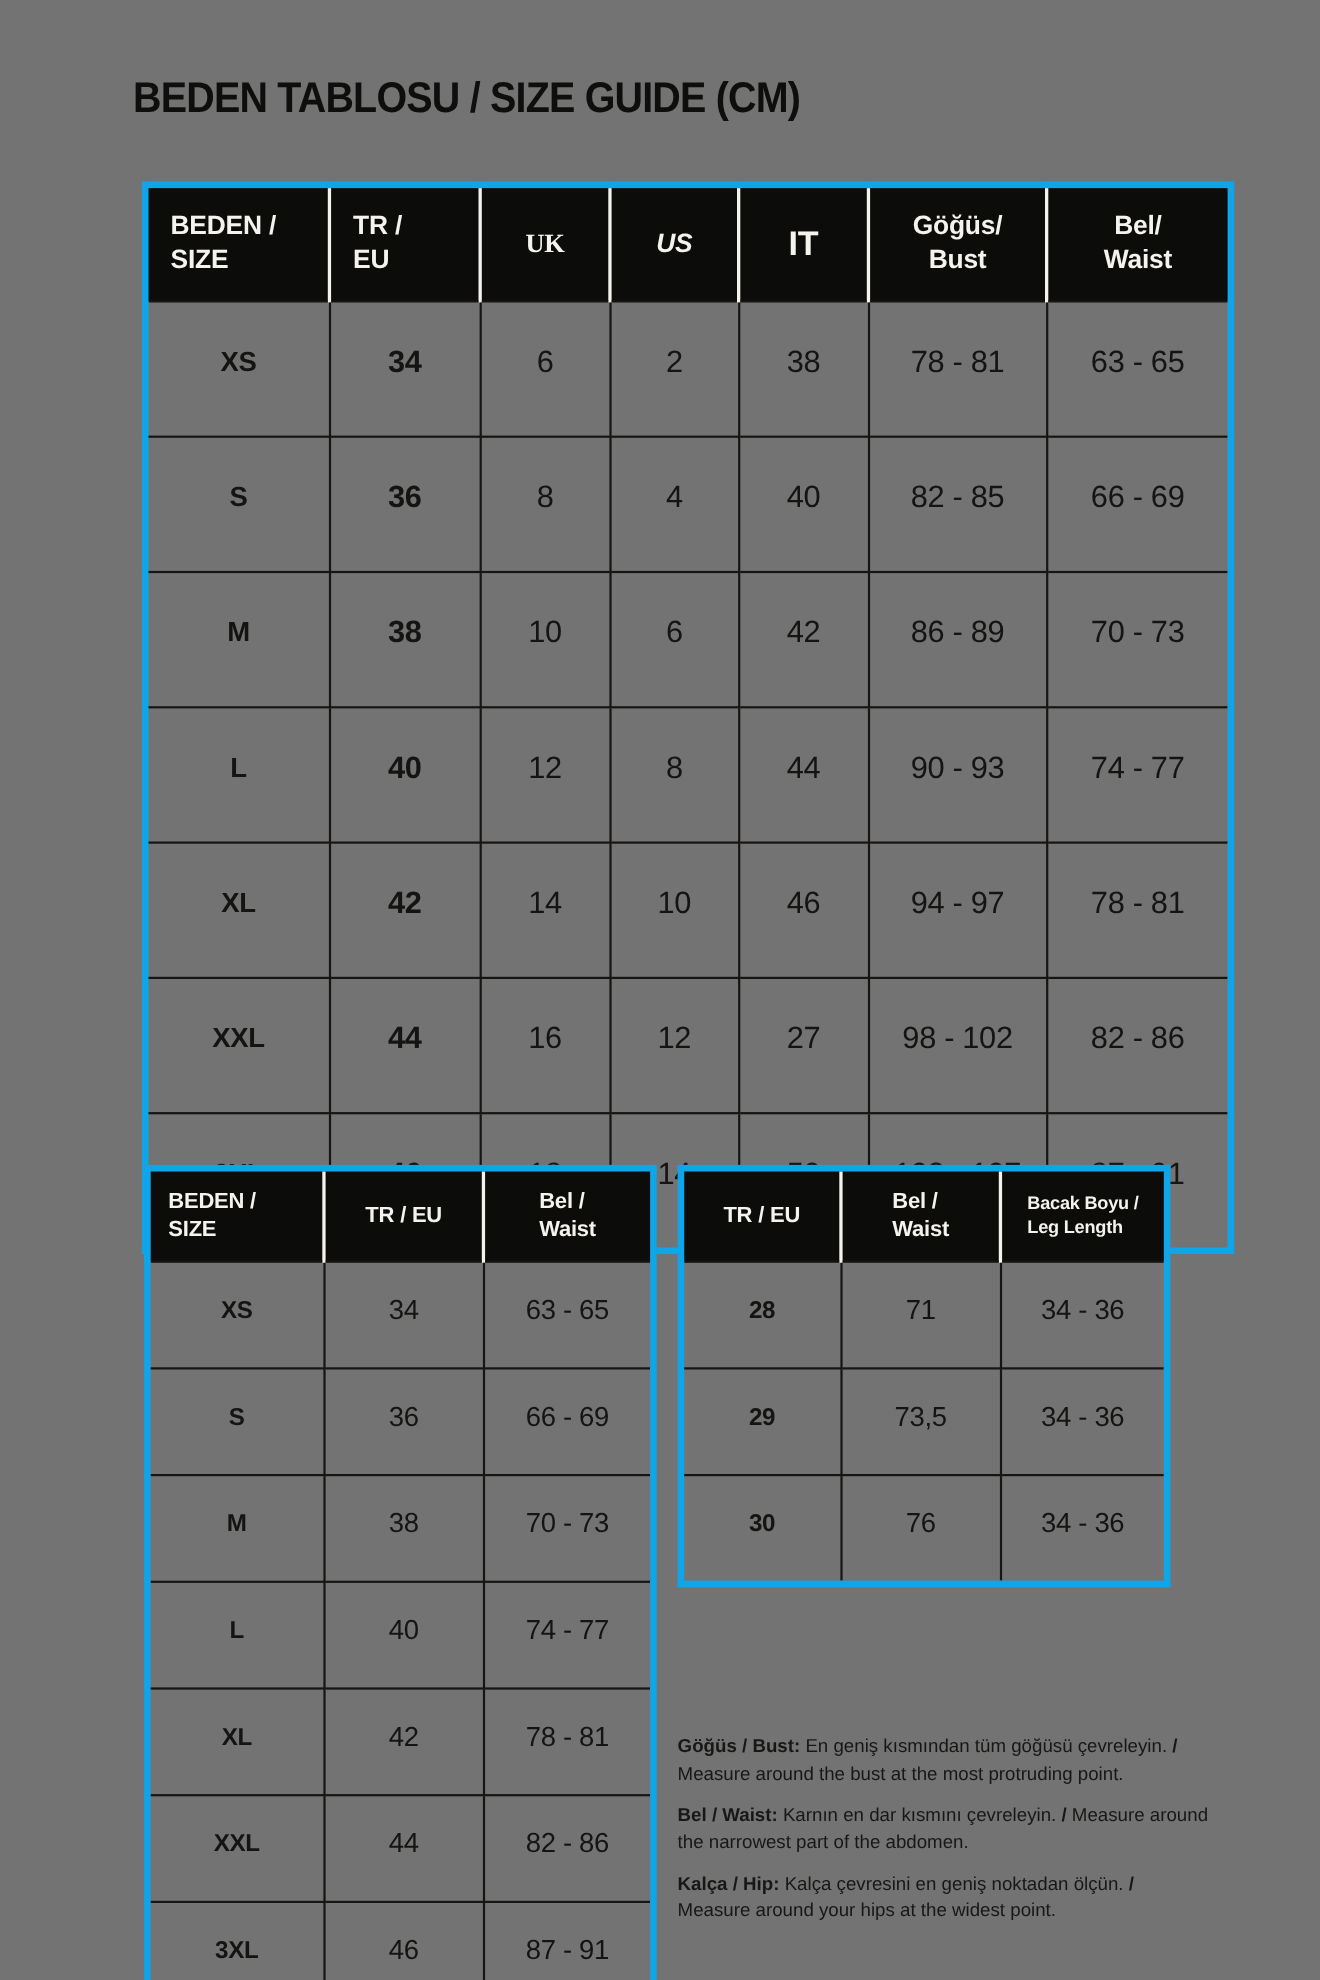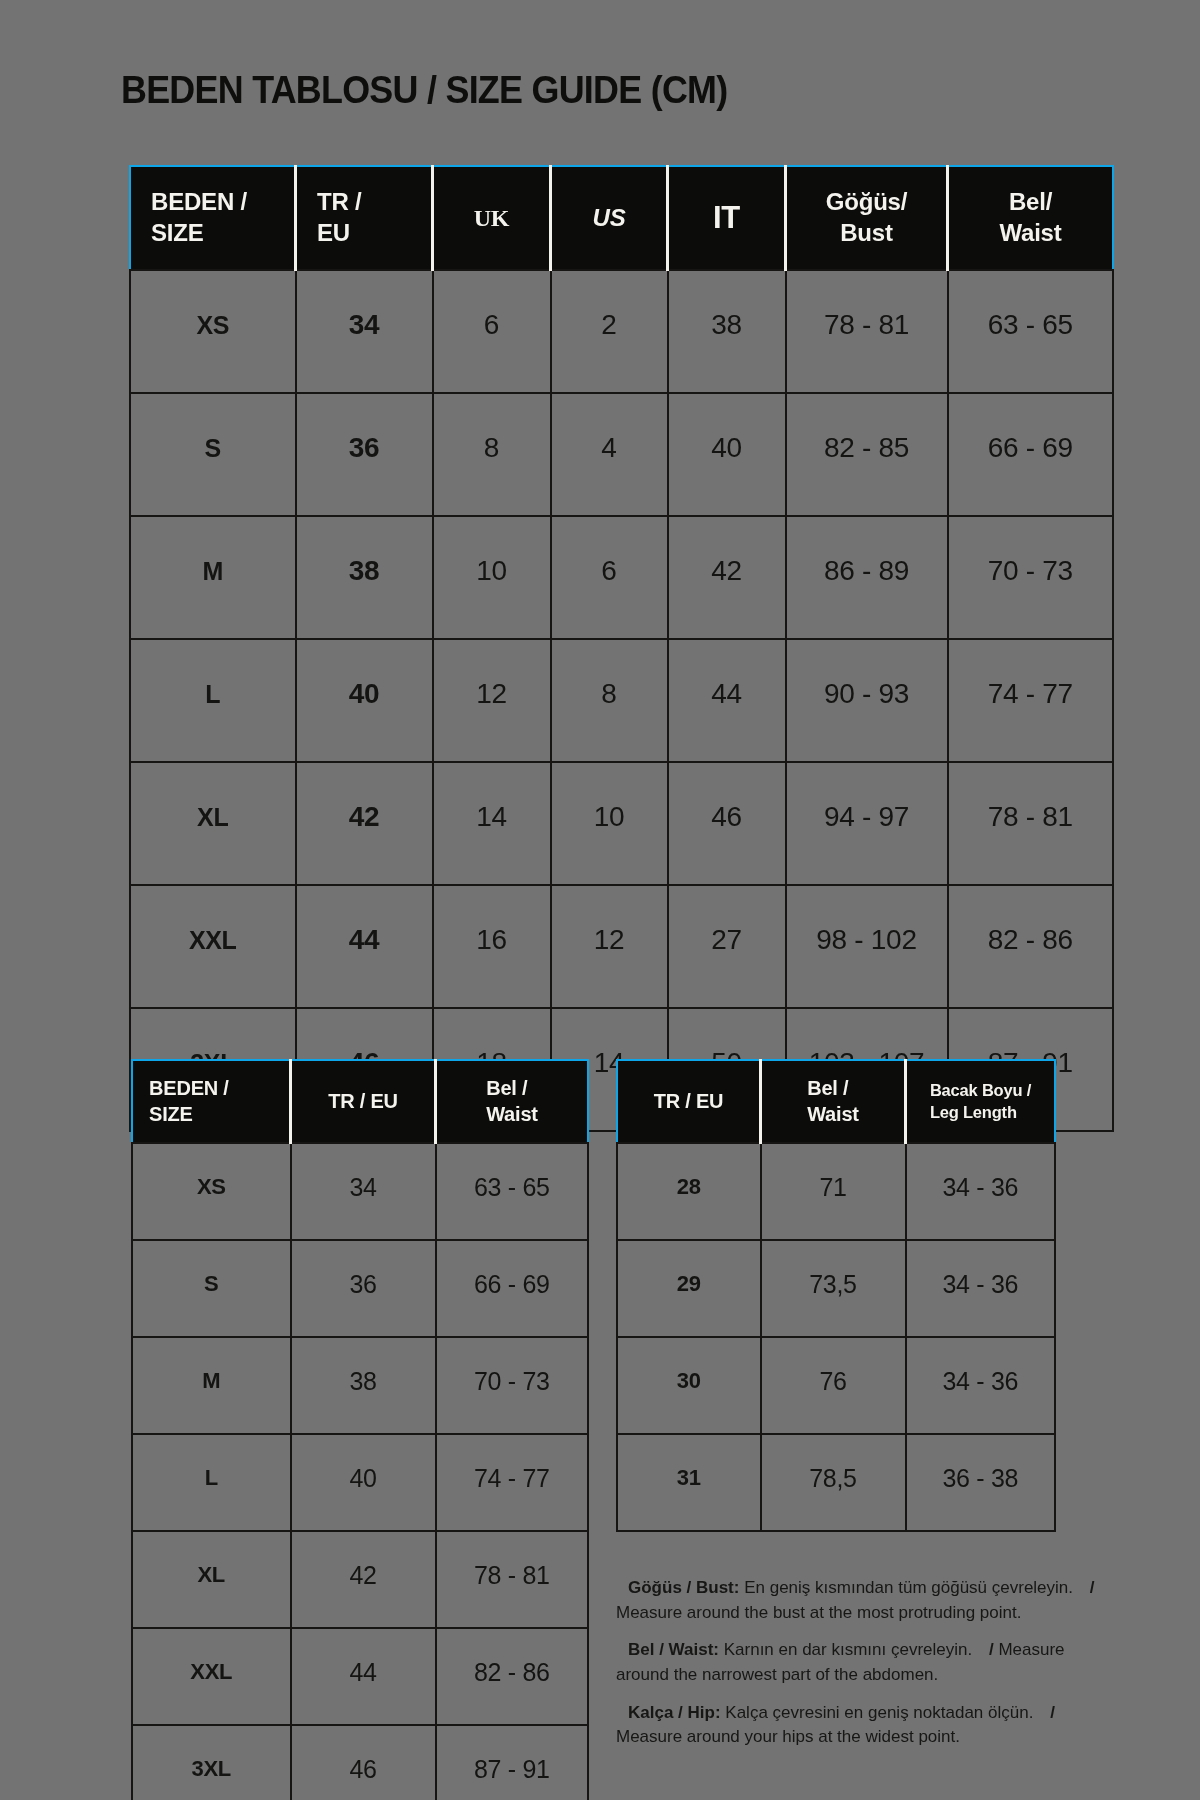--- a/index.html
+++ b/index.html
@@ -26,21 +26,21 @@
     color: #0e0e0d;
     white-space: nowrap;
     transform: scaleX(0.92);
     transform-origin: left top;
   }
 
   table {
     position: absolute;
     border-collapse: collapse;
     table-layout: fixed;
-    border: 2px solid #0ea5e9;
+    border: 6px solid #0ea5e9;
   }
   th {
     background: #0c0c0b;
     color: #f5f3ed;
     font-weight: 700;
     vertical-align: middle;
     text-align: center;
     line-height: 1.28;
     letter-spacing: -0.2px;
   }
@@ -94,21 +94,21 @@
   .notes {
     position: absolute;
     left: 616px;
     top: 1576px;
     width: 484px;
     font-size: 17px;
     line-height: 1.45;
     color: #171716;
   }
   .notes p { margin: 0 0 13px 0; }
-  .note-lead, .note-sep { font-weight: 700; margin-left: 12px; }
+  .note-lead, .note-sep { font-weight: 700; }
 </style>
 </head>
 <body>
 
 <div class="page">
 
   <h1 class="page-title">BEDEN TABLOSU / SIZE GUIDE (CM)</h1>
 
   <table class="main-table">
     <thead>
@@ -261,25 +261,20 @@
         <tr>
           <td>29</td>
           <td>73,5</td>
           <td>34 - 36</td>
         </tr>
         <tr>
           <td>30</td>
           <td>76</td>
           <td>34 - 36</td>
         </tr>
-        <tr>
-          <td>31</td>
-          <td>78,5</td>
-          <td>36 - 38</td>
-        </tr>
       </tbody>
   </table>
 
   <div class="notes">
       <p><span class="note-lead">Göğüs / Bust:</span> En geniş kısmından tüm göğüsü çevreleyin. <span class="note-sep">/</span> Measure around the bust at the most protruding point.</p>
       <p><span class="note-lead">Bel / Waist:</span> Karnın en dar kısmını çevreleyin. <span class="note-sep">/</span> Measure around the narrowest part of the abdomen.</p>
       <p><span class="note-lead">Kalça / Hip:</span> Kalça çevresini en geniş noktadan ölçün. <span class="note-sep">/</span> Measure around your hips at the widest point.</p>
     </div>
 
 </div>

